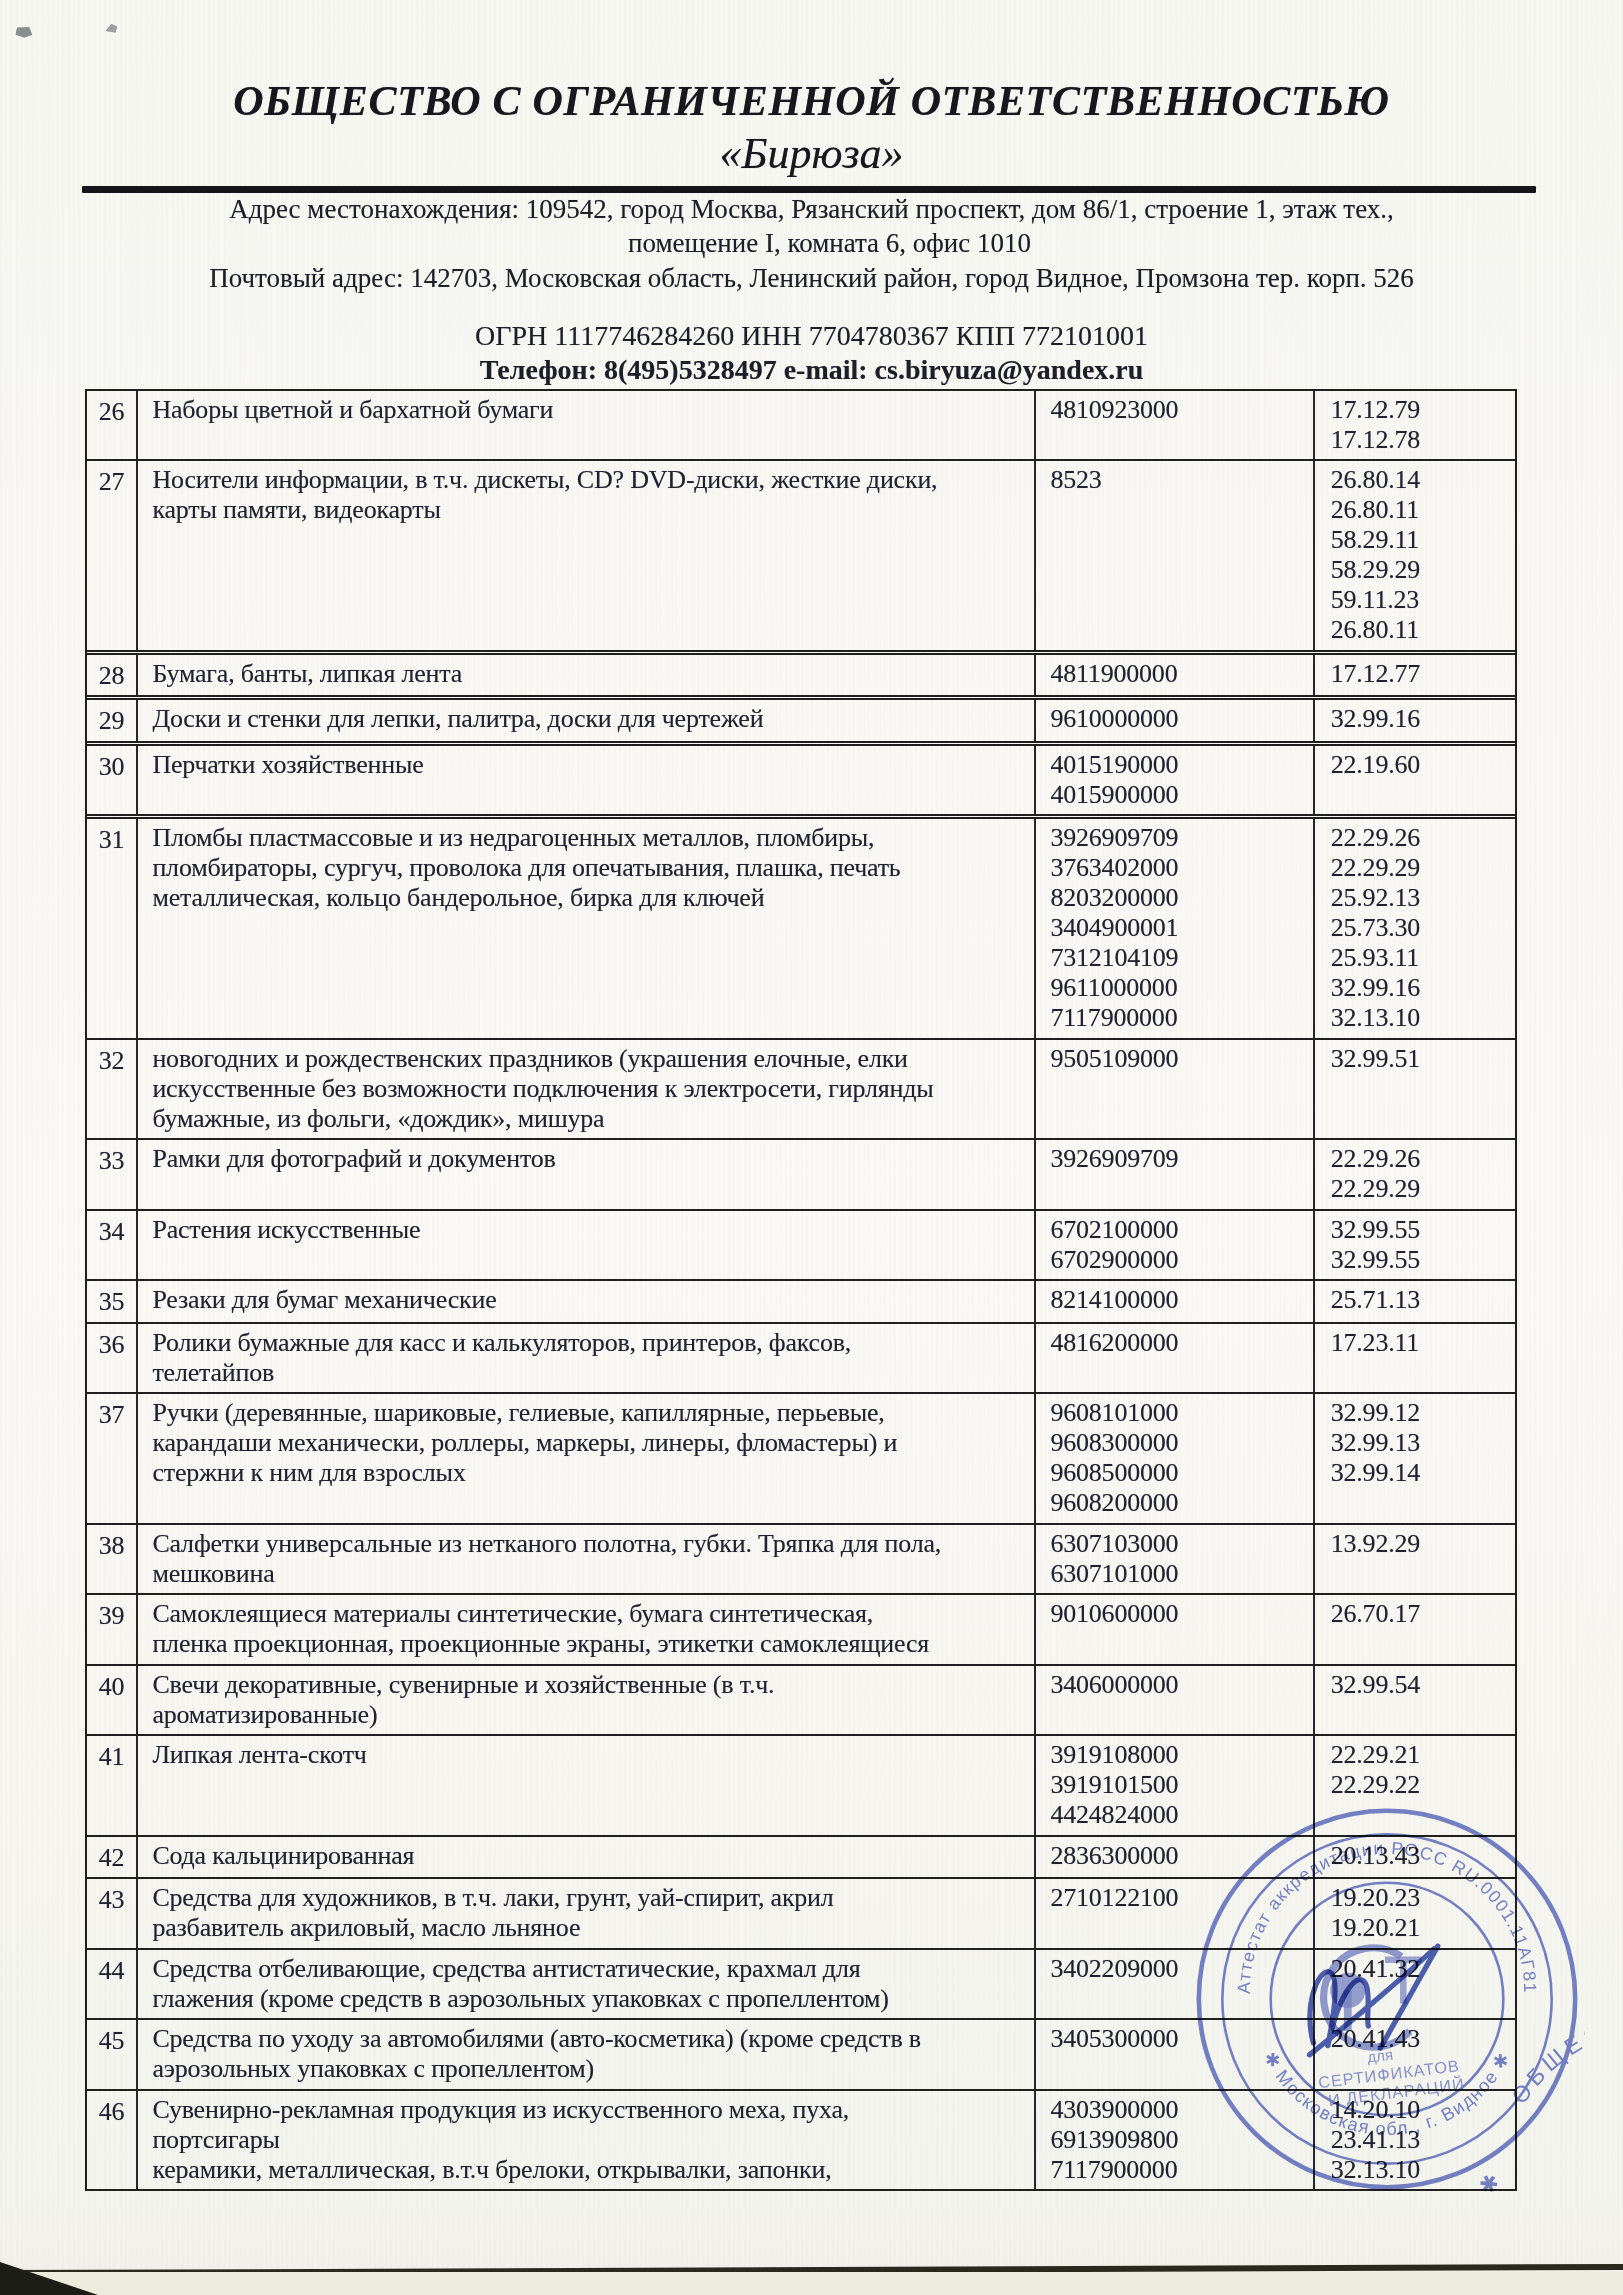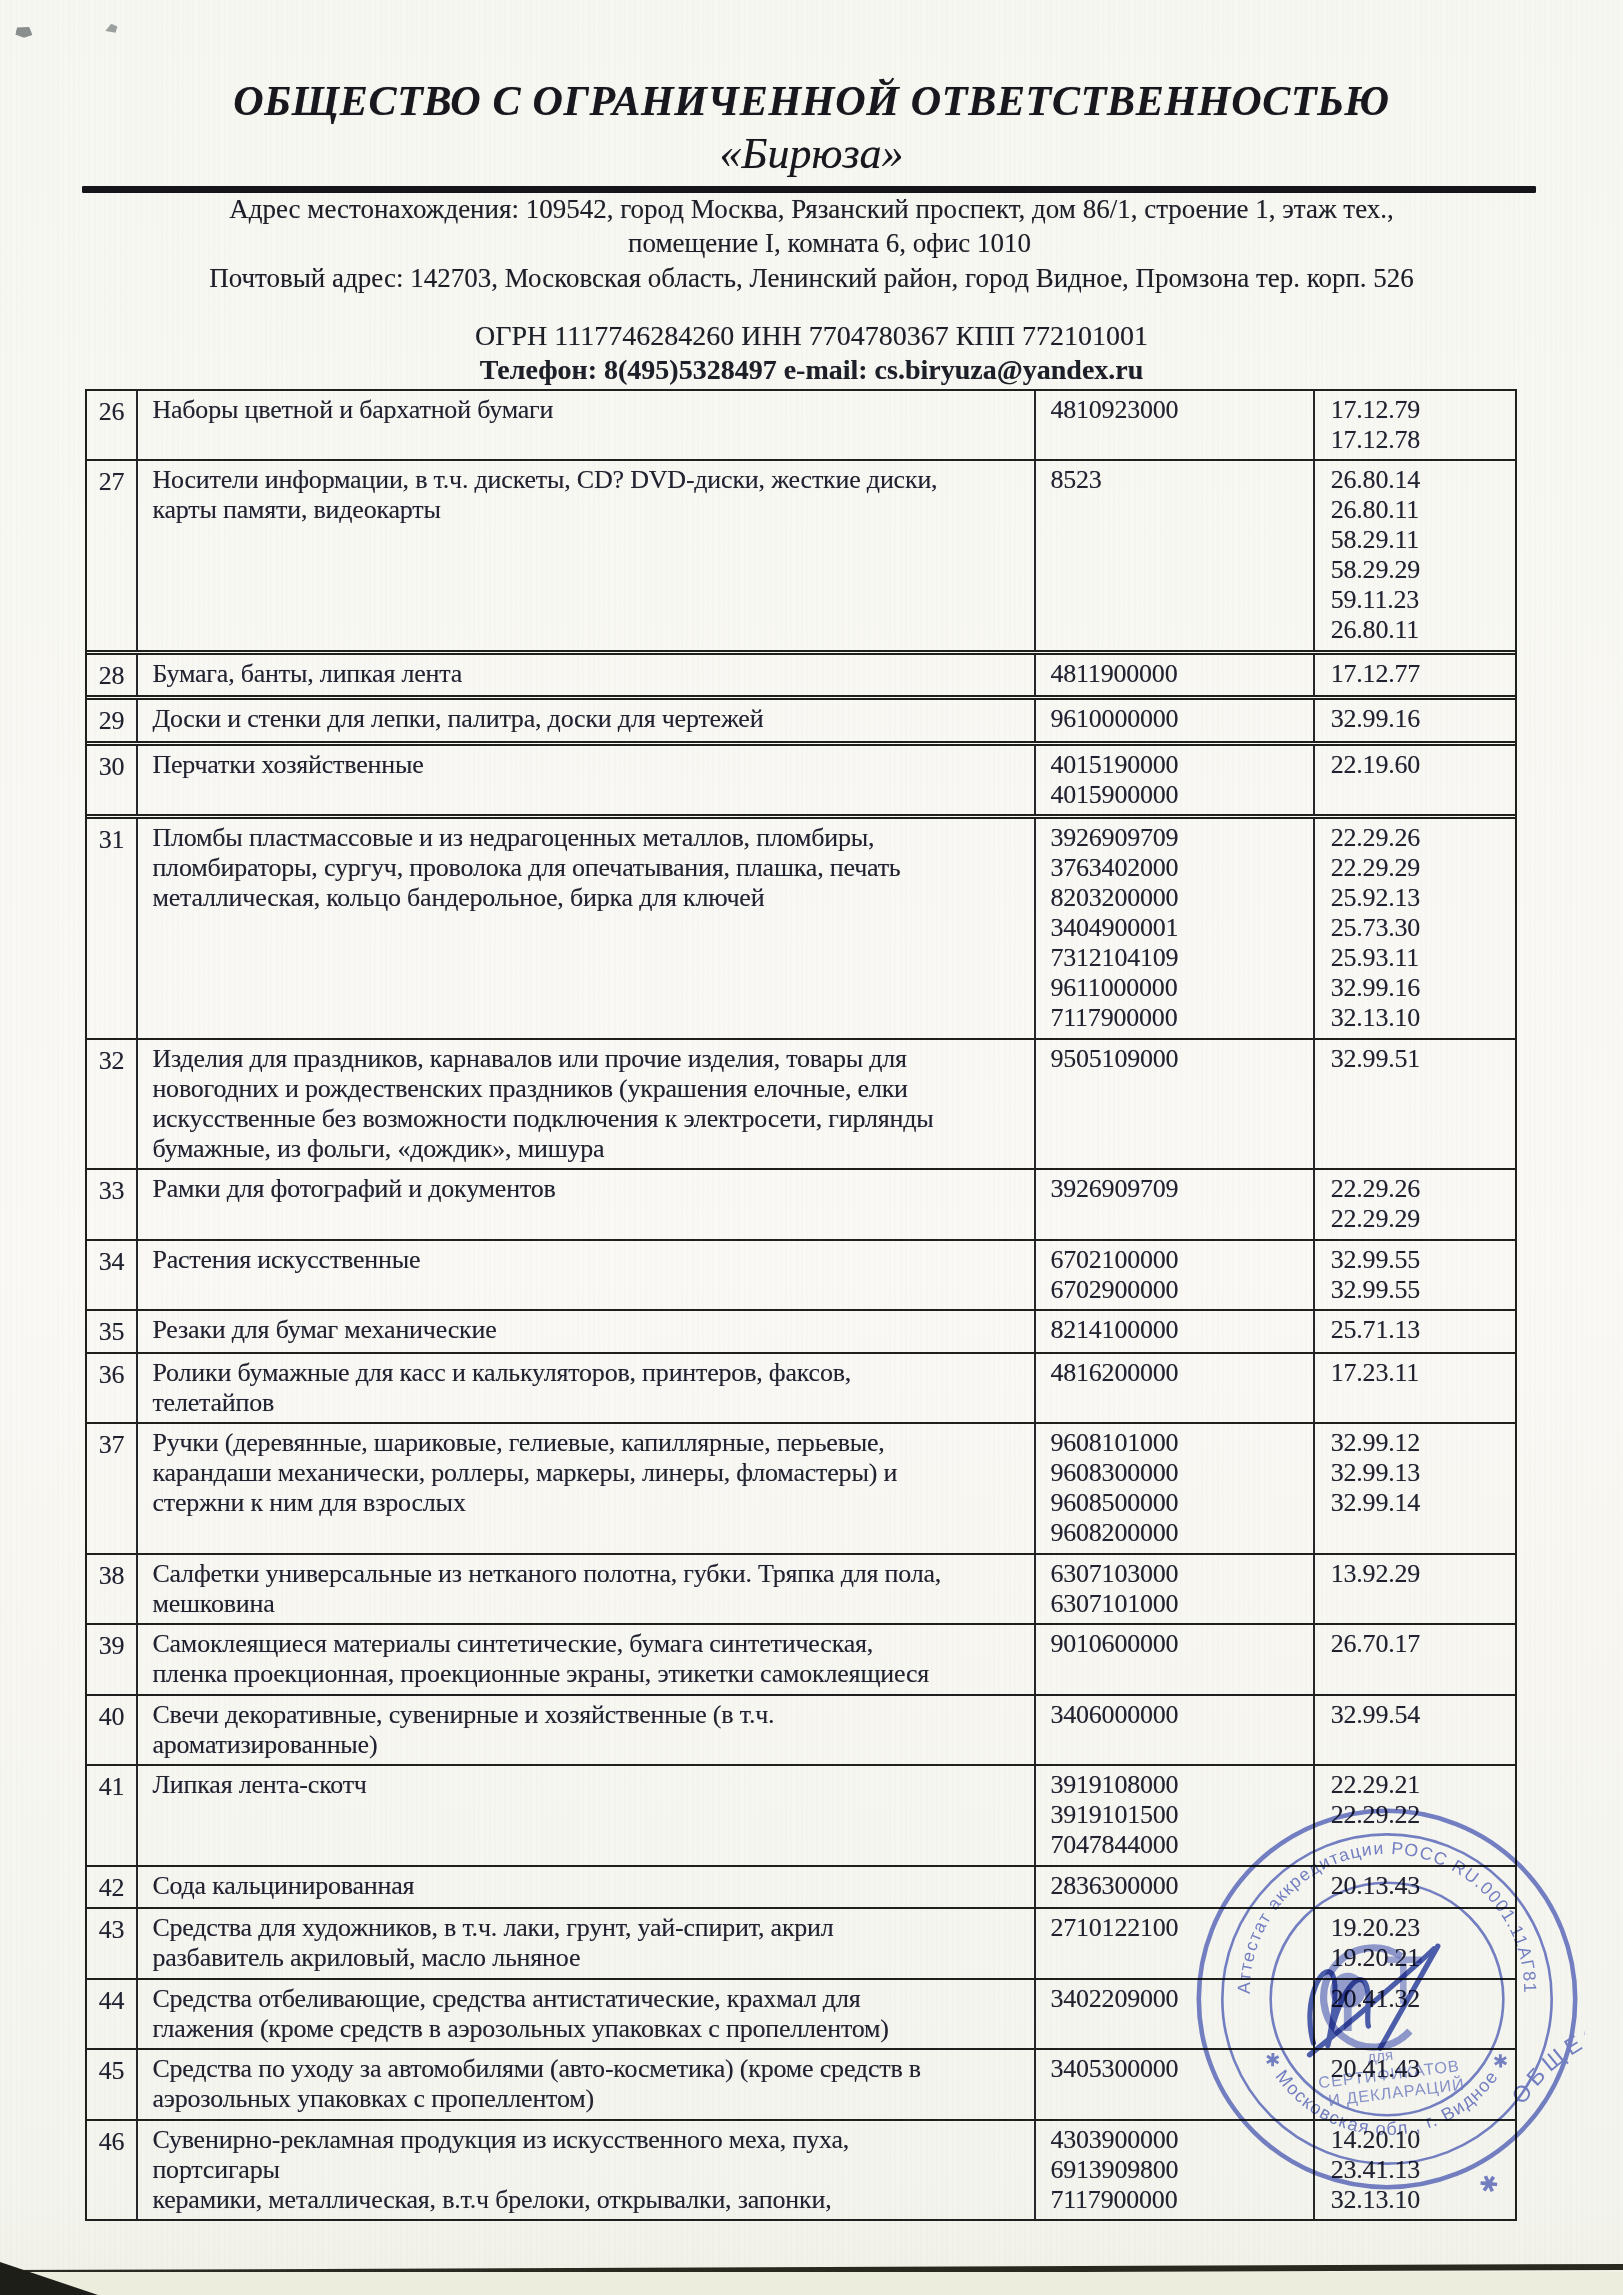--- a/index.html
+++ b/index.html
@@ -183,21 +183,20 @@
           <div class="line">25.93.11</div>
           <div class="line">32.99.16</div>
           <div class="line">32.13.10</div>
         </div>
       </div>
       <div class="trow">
         <div class="cell cnum">
           <div class="line">32</div>
         </div>
         <div class="cell cdesc">
-          <div class="line">Изделия для праздников, карнавалов или прочие изделия, товары для</div>
           <div class="line">новогодних и рождественских праздников (украшения елочные, елки</div>
           <div class="line">искусственные без возможности подключения к электросети, гирлянды</div>
           <div class="line">бумажные, из фольги, «дождик», мишура</div>
         </div>
         <div class="cell ccode">
           <div class="line">9505109000</div>
         </div>
         <div class="cell cokpd">
           <div class="line">32.99.51</div>
         </div>
@@ -332,21 +331,21 @@
       <div class="trow">
         <div class="cell cnum">
           <div class="line">41</div>
         </div>
         <div class="cell cdesc">
           <div class="line">Липкая лента-скотч</div>
         </div>
         <div class="cell ccode">
           <div class="line">3919108000</div>
           <div class="line">3919101500</div>
-          <div class="line">7047844000</div>
+          <div class="line">4424824000</div>
         </div>
         <div class="cell cokpd">
           <div class="line">22.29.21</div>
           <div class="line">22.29.22</div>
         </div>
       </div>
       <div class="trow">
         <div class="cell cnum">
           <div class="line">42</div>
         </div>

